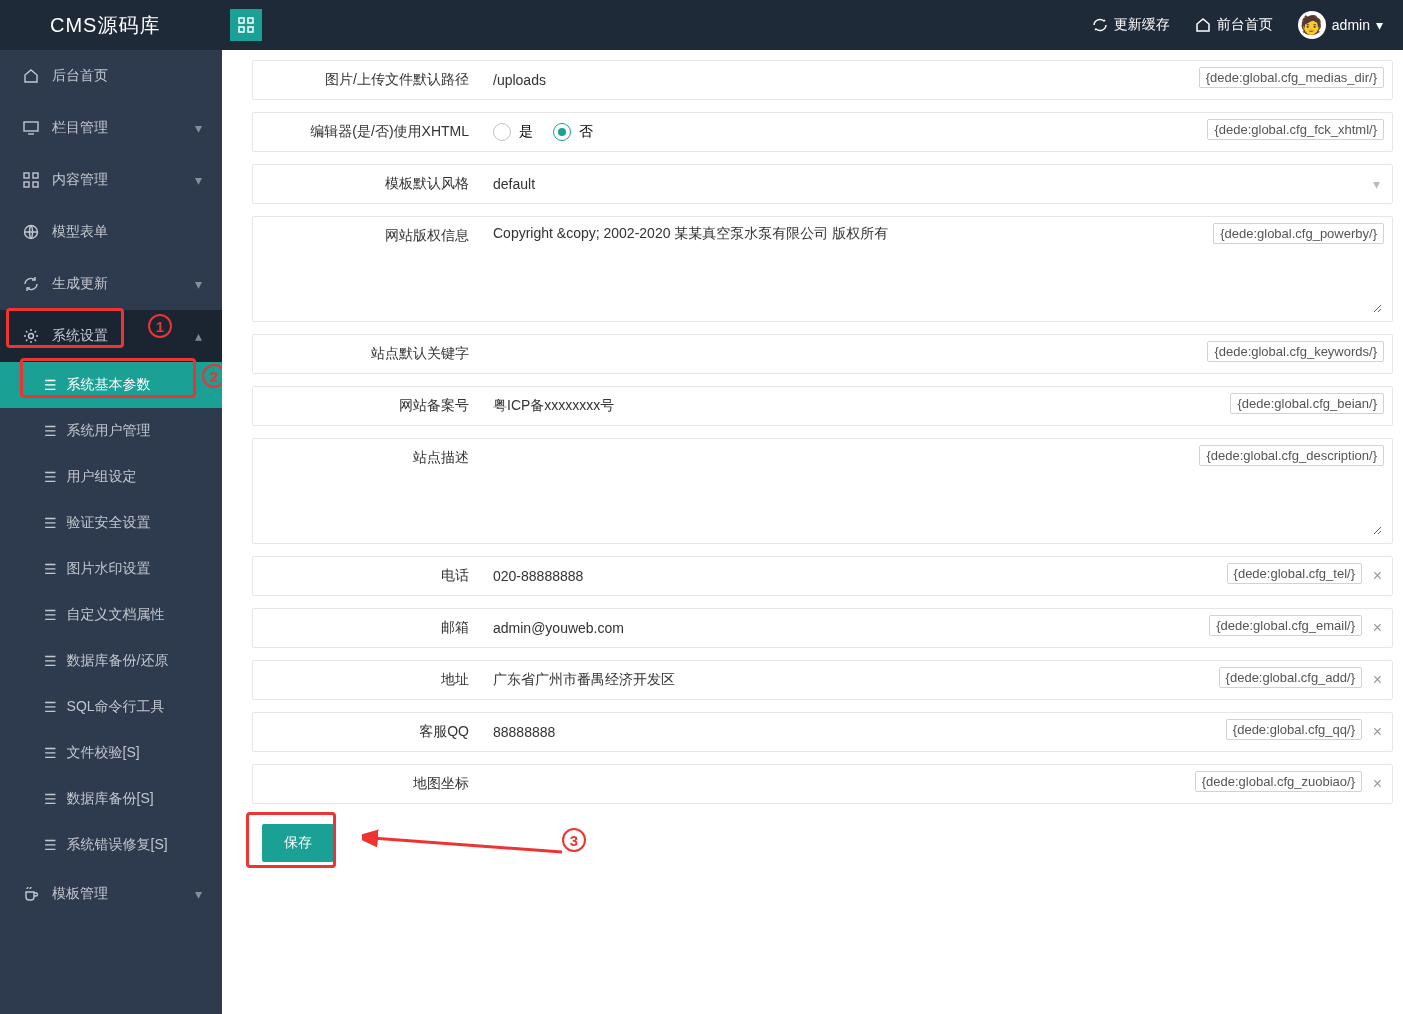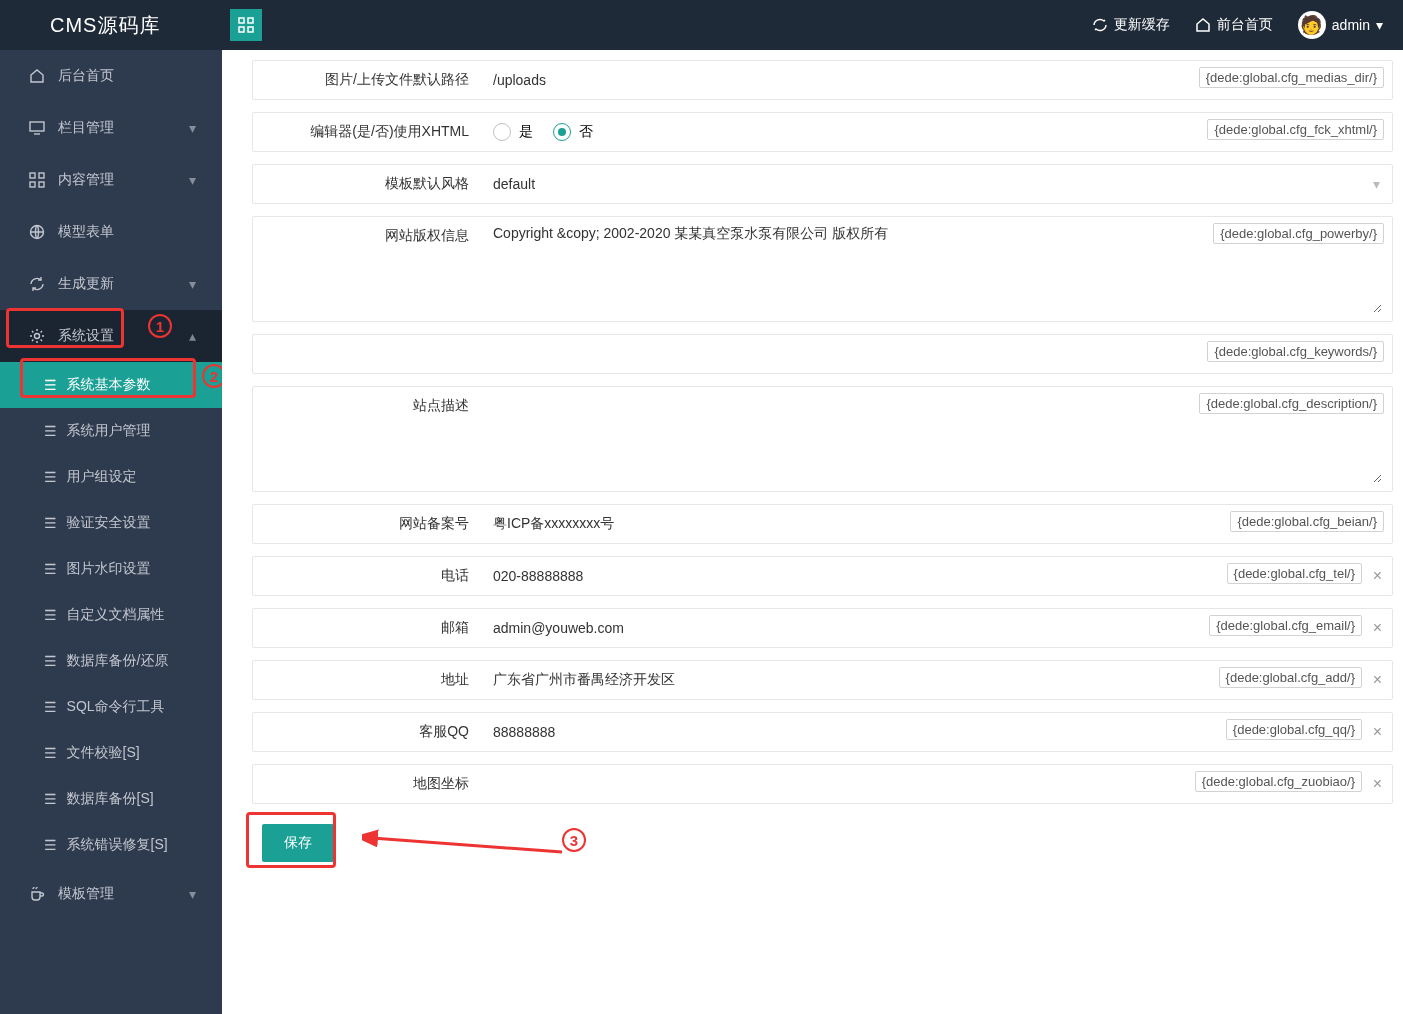--- a/index.html
+++ b/index.html
@@ -9,21 +9,21 @@
 .brand { width: 222px; padding-left: 50px; font-size: 20px; font-weight: 400; letter-spacing: 1px; }
 .grid-btn { width: 32px; height: 32px; background: #1aa094; display: flex; align-items: center; justify-content: center; margin-left: 8px; }
 .header-right { margin-left: auto; display: flex; align-items: center; gap: 25px; padding-right: 20px; }
 .header-link { color: #fff; display: flex; align-items: center; gap: 6px; cursor: pointer; }
 .avatar { width: 28px; height: 28px; border-radius: 50%; background: #fff; display: flex; align-items: center; justify-content: center; font-size: 18px; }
 
 .sidebar { width: 222px; background: #2e3a4d; height: calc(100% - 50px); float: left; color: #c2c7cf; overflow-y: auto; position: relative; }
 .sidebar::-webkit-scrollbar { width: 6px; }
 .sidebar::-webkit-scrollbar-track { background: #2e3a4d; }
 .sidebar::-webkit-scrollbar-thumb { background: #6b7583; border-radius: 3px; }
-.menu-item { height: 52px; display: flex; align-items: center; padding: 0 26px; cursor: pointer; }
+.menu-item { height: 52px; display: flex; align-items: center; padding: 0 20px; cursor: pointer; }
 .menu-item .mi-icon { width: 22px; display: flex; align-items: center; justify-content: center; }
 .menu-item .mi-label { margin-left: 10px; }
 .menu-item .mi-chevron { margin-left: auto; opacity: .6; }
 .menu-item.expanded { background: #1b2431; justify-content: space-between; }
 .sub-item { height: 46px; display: flex; align-items: center; padding-left: 44px; cursor: pointer; color: #c2c7cf; gap: 10px; }
 .sub-item.active { background: #1aa094; color: #fff; }
 
 .content { margin-left: 222px; padding: 10px 10px 0 30px; background: #fff; height: calc(100% - 50px); overflow-y: auto; position: relative; }
 
 .form-row { display: flex; border: 1px solid #e6e6e6; border-radius: 2px; margin-bottom: 12px; background: #fff; }
@@ -246,39 +246,40 @@
 
   <div class="form-row">
     <div class="form-label">网站版权信息</div>
     <div class="form-control" style="align-items:flex-start;">
       <textarea class="form-textarea" style="">Copyright &amp;copy; 2002-2020 某某真空泵水泵有限公司 版权所有</textarea>
       <span class="tag">{dede:global.cfg_powerby/}</span>
     </div>
   </div>
 
   <div class="form-row">
+    <div class="form-label">站点默认关键字</div>
     <div class="form-control">
       <input class="form-input" value="" style="">
       <span class="tag">{dede:global.cfg_keywords/}</span>
+    </div>
+  </div>
+
+  <div class="form-row">
+    <div class="form-label">网站备案号</div>
+    <div class="form-control">
+      <input class="form-input" value="粤ICP备xxxxxxxx号" style="">
+      <span class="tag">{dede:global.cfg_beian/}</span>
     </div>
   </div>
 
   <div class="form-row">
     <div class="form-label">站点描述</div>
     <div class="form-control" style="align-items:flex-start;">
       <textarea class="form-textarea small" style=""></textarea>
       <span class="tag">{dede:global.cfg_description/}</span>
-    </div>
-  </div>
-
-  <div class="form-row">
-    <div class="form-label">网站备案号</div>
-    <div class="form-control">
-      <input class="form-input" value="粤ICP备xxxxxxxx号" style="">
-      <span class="tag">{dede:global.cfg_beian/}</span>
     </div>
   </div>
 
   <div class="form-row">
     <div class="form-label">电话</div>
     <div class="form-control">
       <input class="form-input" value="020-88888888" style="">
       <span class="tag with-x">{dede:global.cfg_tel/}</span>
       <span class="clear-x">×</span>
     </div>

